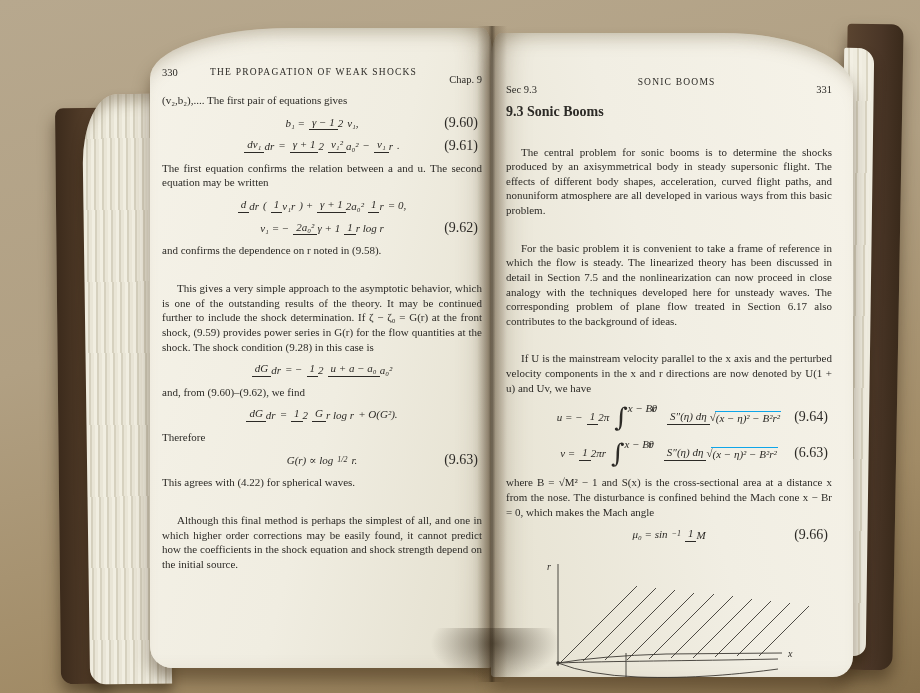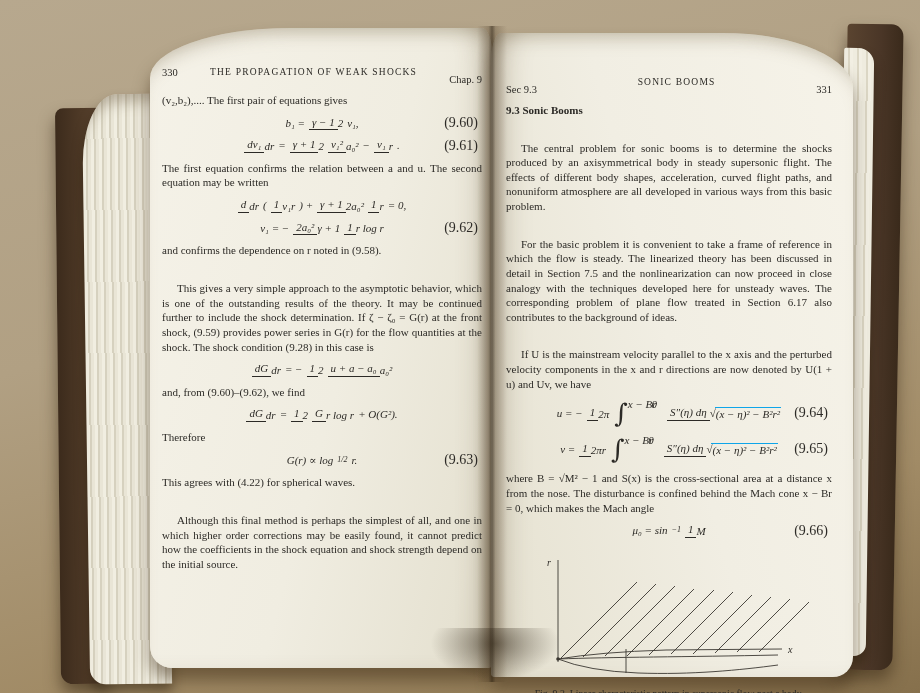--- a/index.html
+++ b/index.html
@@ -46,21 +46,21 @@
   .content-left{left:162px;top:66px;width:320px;}
   .content-right{left:506px;top:76px;width:326px;}
   .runhead{display:flex;justify-content:space-between;align-items:flex-start;
     font-size:10.5px;text-align:center;}
   .runhead .mid{font-size:9.5px;letter-spacing:1.2px;}
   .runhead .dropL{transform:translateY(7px);}
   .runhead .dropR{transform:translateY(7px);}
   .para{margin:0;}
   .ind{text-indent:15px;margin-top:23px;}
   .gap-top{margin-top:13px;}
-  .sec-head{font-weight:bold;font-size:11px;margin:13px 0 10px;text-align:left;}
+  .sec-head{font-weight:bold;font-size:14px;margin:13px 0 10px;text-align:left;}
   
   .eq{position:relative;display:flex;justify-content:center;align-items:center;
       margin:8px 0;font-style:italic;font-size:11px;text-align:left;}
   .eq .eqbody{display:inline-flex;align-items:center;gap:4px;}
   .eq .tag{position:absolute;right:4px;top:50%;transform:translateY(-50%);
       font-style:normal;font-size:14px;}
   .fr{display:inline-flex;flex-direction:row;align-items:center;line-height:1.15;}
   .nu{border-bottom:1px solid #2c2a26;padding:0 3px 1px;}
   .de{padding-top:1px;display:inline-flex;align-items:flex-start;}
   .sqs{font-style:normal;margin-right:-1px;}
@@ -284,21 +284,21 @@
           </span>
         </span>
         <span class="fr">
           <span class="nu">S″(η) dη</span>
           <span class="de">
             <span class="sqs">√</span>
             <span class="sqb">(x − η)² − B²r²</span>
           </span>
         </span>
       </span>
-      <span class="tag">(9.65)</span>
+      <span class="tag">(6.63)</span>
     </div>
 
   <p class="para">where B = √M² − 1  and S(x) is the cross-sectional area at a distance x from the nose. The disturbance is confined behind the Mach cone x − Br = 0, which makes the Mach angle</p>
 
   <div class="eq">
       <span class="eqbody">
         <span>μ₀ = sin</span>
         <sup>−1</sup>
         <span class="fr">
           <span class="nu">1</span>

